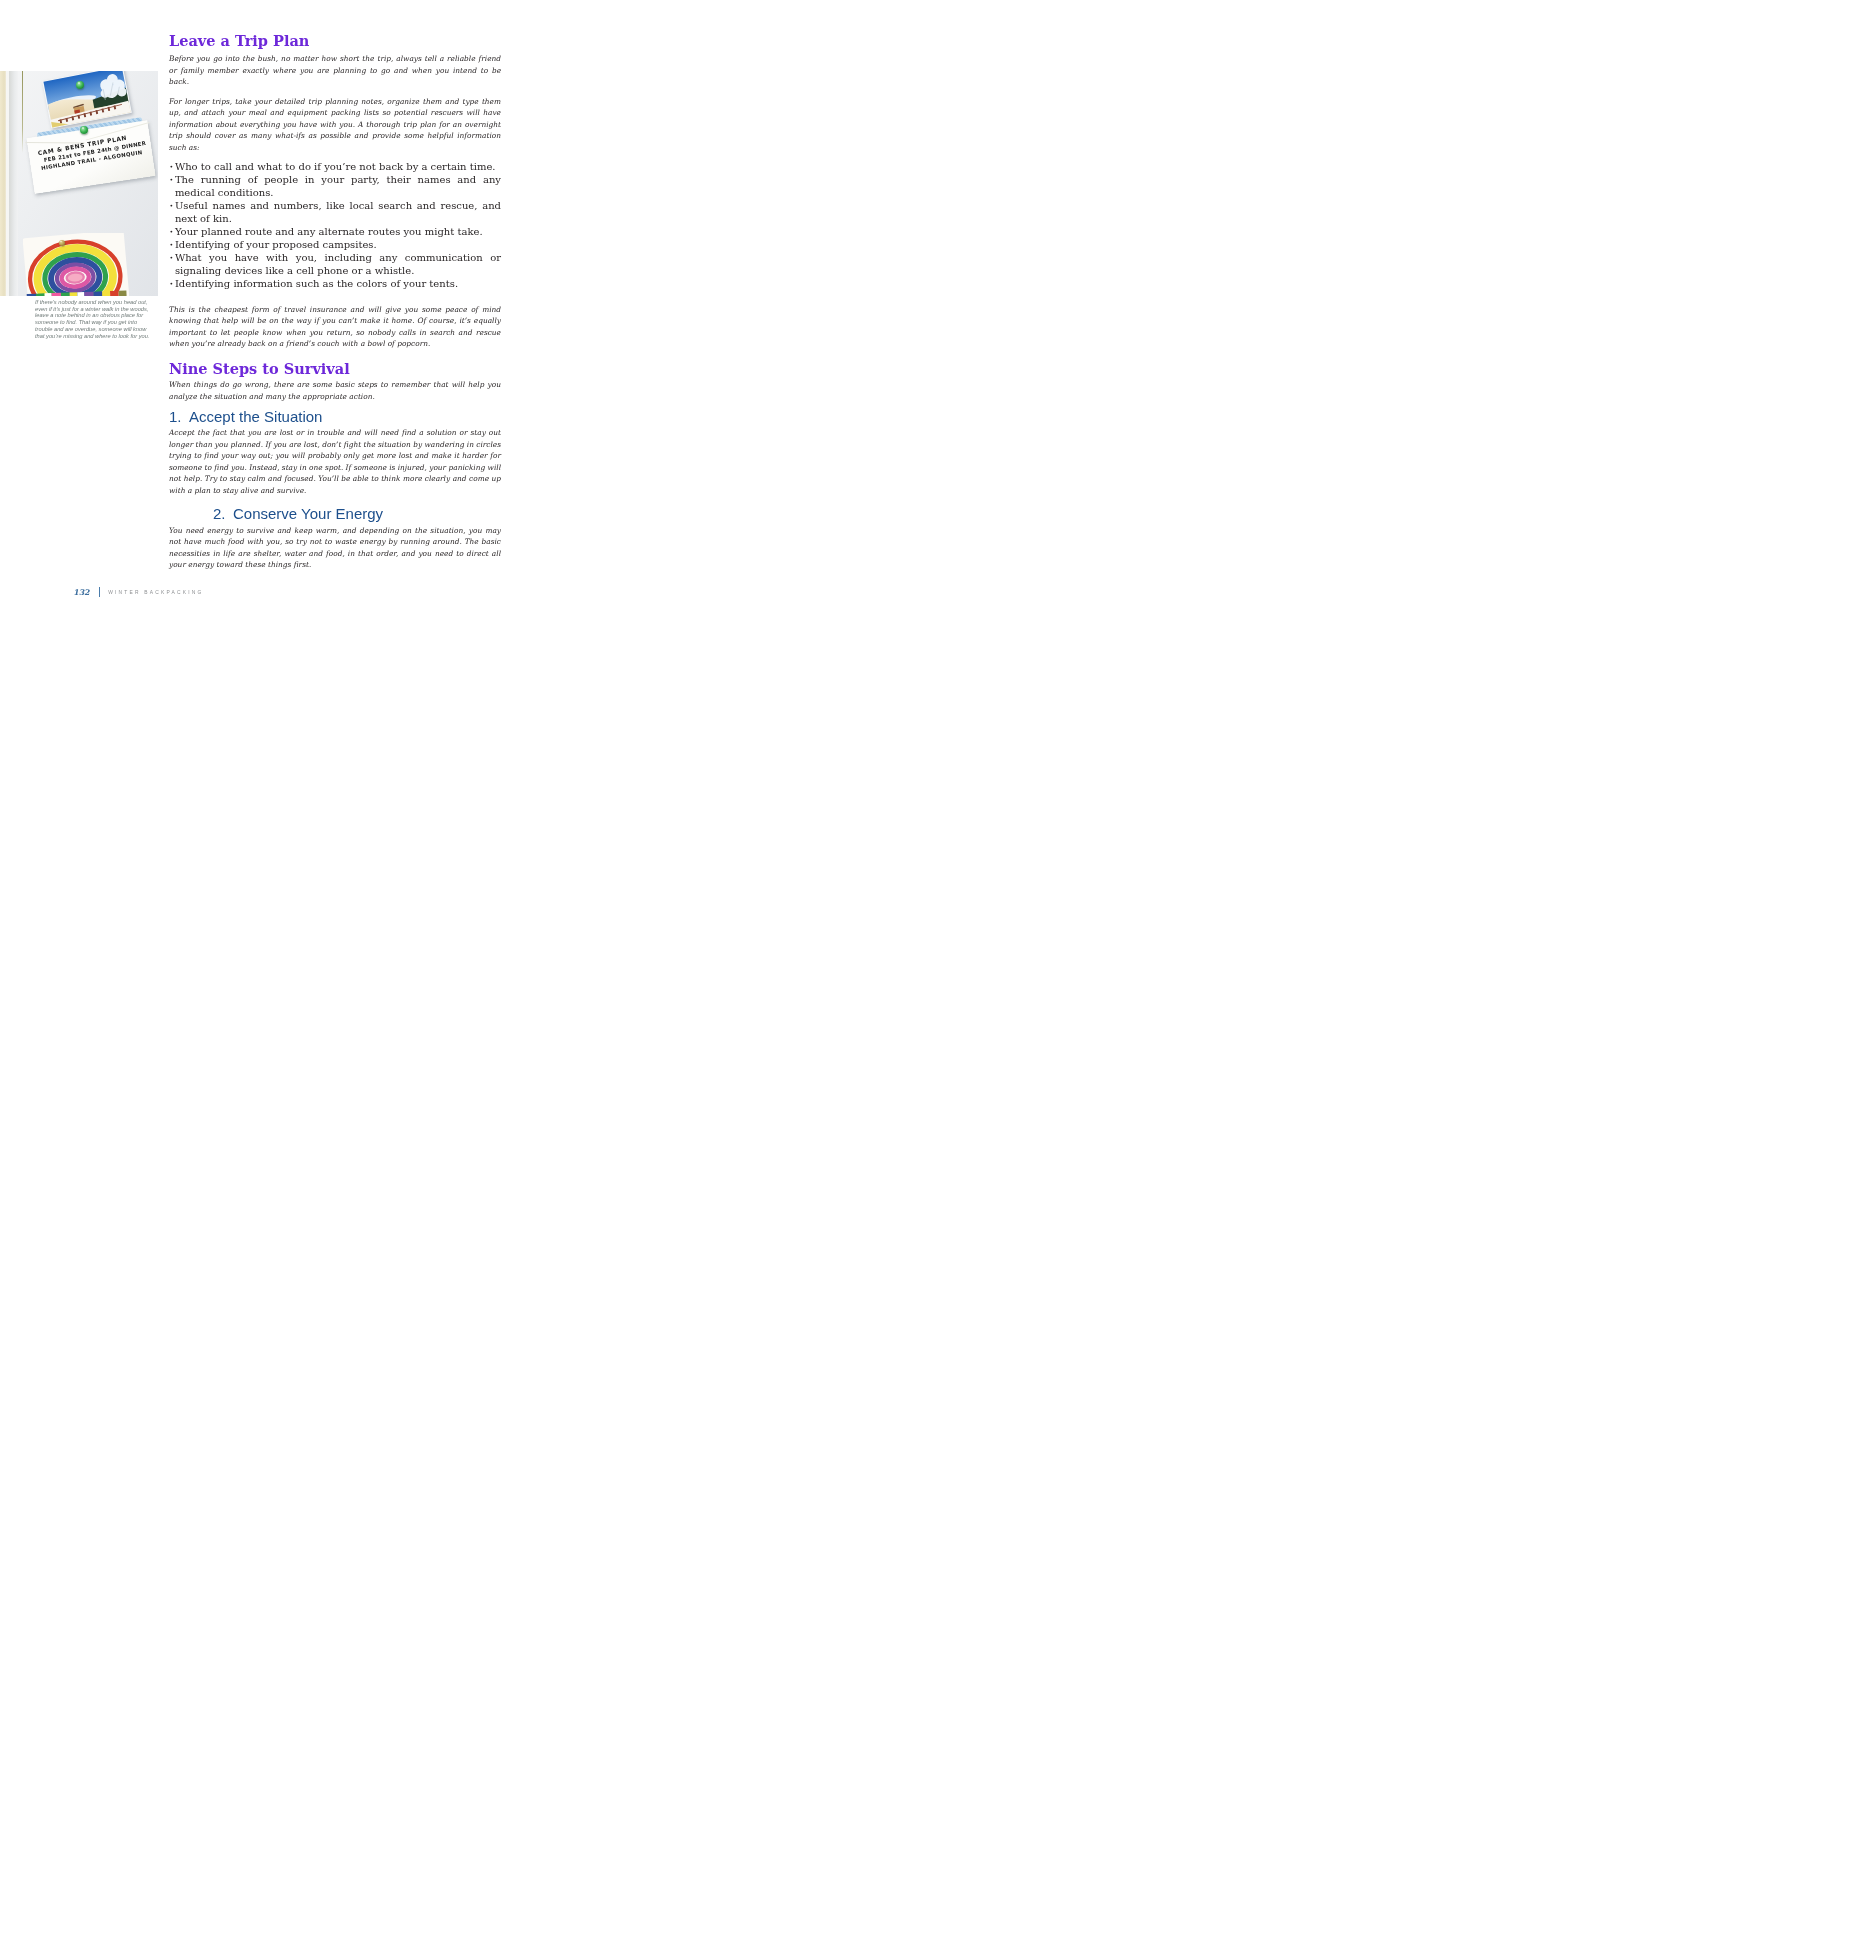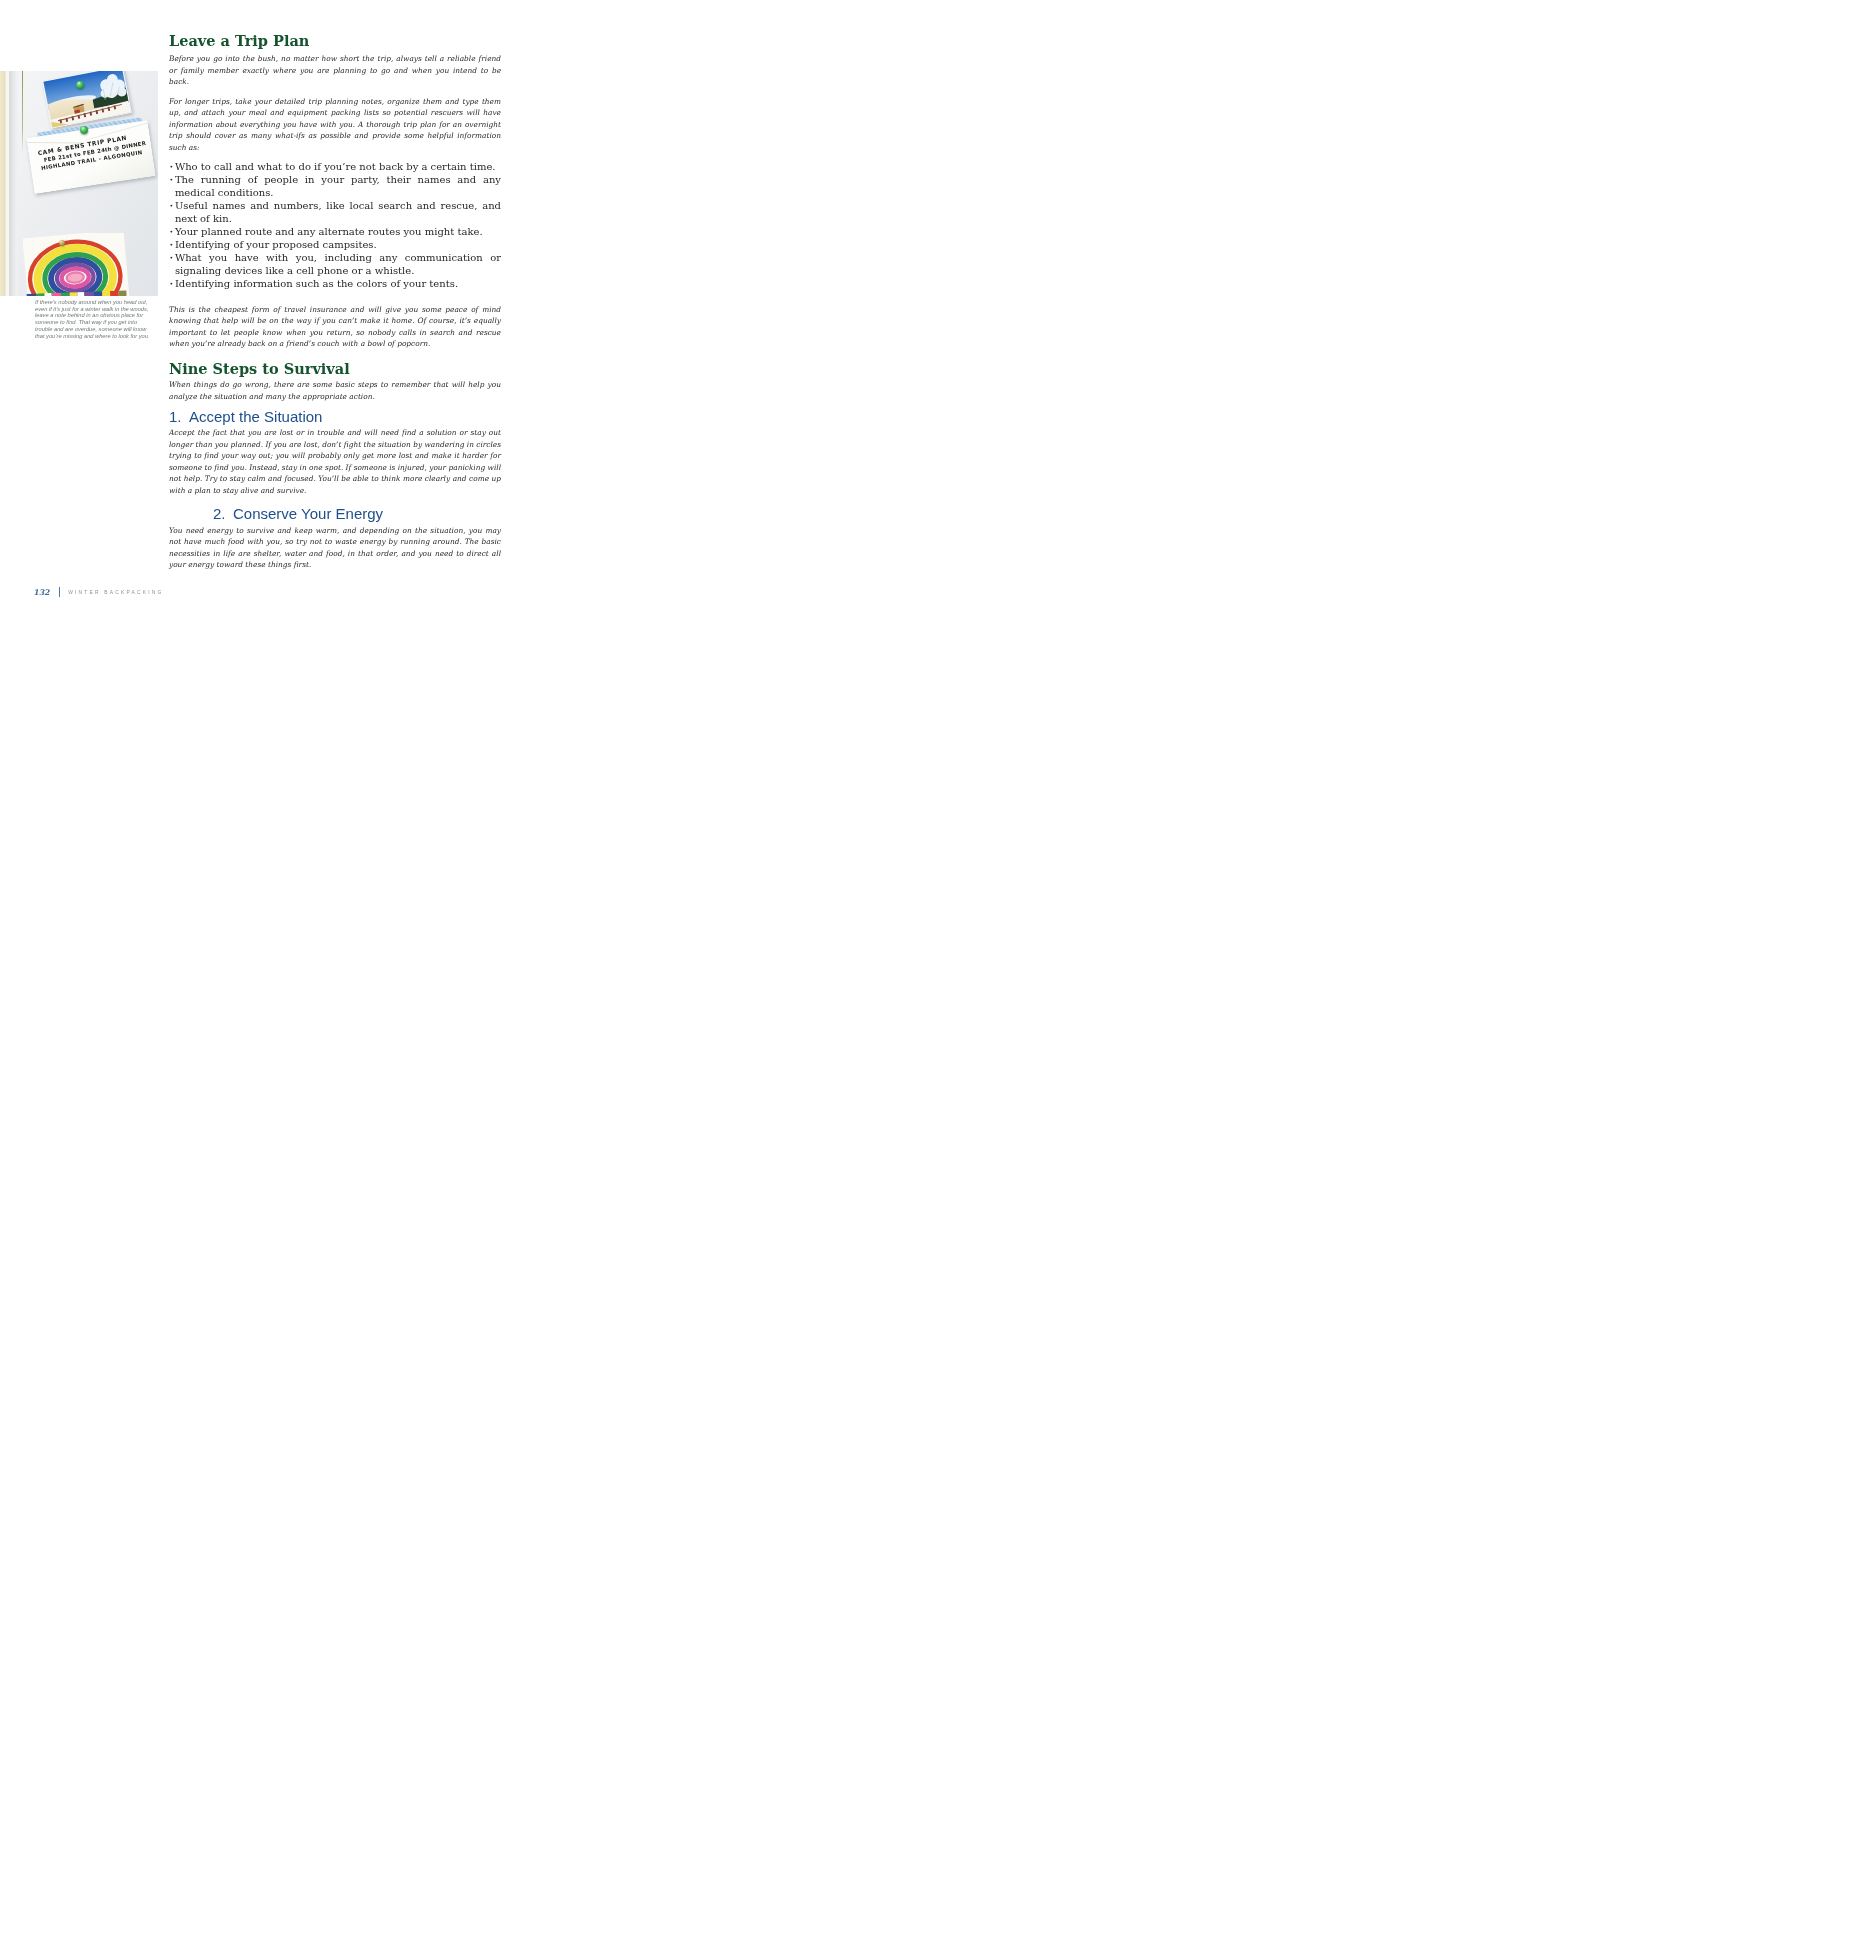--- a/index.html
+++ b/index.html
@@ -49,36 +49,36 @@
       background:radial-gradient(circle at 35% 30%,#e8d894,#b09a4c 55%,#75601f);
       box-shadow:0.4px 0.8px 1.2px rgba(80,70,30,.45);}
 
   
   .caption{position:absolute;left:35px;top:299px;width:121px;margin:0;
            font-family:"Liberation Sans",sans-serif;font-style:italic;
            font-size:5.7px;line-height:6.7px;color:#6f7a78;}
 
   
   .column{position:absolute;left:169px;top:33px;width:332px;}
-  .h-serif{margin:0 0 5.1px;font-size:14.5px;line-height:15px;font-weight:bold;color:#14532d;}
+  .h-serif{margin:0 0 5.1px;font-size:14.5px;line-height:15px;font-weight:bold;color:#6d28d9;}
   .h-serif.second{margin:11px 0 3.5px;}
   .body{margin:0 0 8.2px;font-size:7.4px;line-height:11.5px;color:#2b2728;text-align:justify;font-style:italic;}
   .body.tight{margin-bottom:7px;}
   .bullets{list-style:none;margin:0 0 13.7px;padding:0;}
   .bullets li{position:relative;padding-left:5.9px;font-size:10px;line-height:13px;
               color:#2b2728;text-align:justify;}
   .bullets li::before{content:"\2022";position:absolute;left:0.4px;top:0;font-size:6.3px;}
   .step{margin:5.5px 0 5.1px;font-family:"Liberation Sans",sans-serif;font-weight:normal;
         font-size:15px;line-height:11.7px;color:#1d4f8c;}
   .step.second{margin-top:11.7px;margin-left:44px;}
 
   
   .footer{position:absolute;left:34px;top:587px;display:flex;align-items:center;}
   .pagenum{font-family:"DejaVu Serif",serif;font-style:italic;font-weight:bold;
-           font-size:7.8px;color:#3c6e9e;}
+           font-size:7.8px;color:#3c6e9e;margin-left:40px;}
   .bar{width:1.2px;height:10.2px;background:#4a7cab;margin:0 8.2px 0 8.6px;}
   .booktitle{font-family:"Liberation Sans",sans-serif;font-size:4.9px;letter-spacing:2.2px;
              color:#8d8f92;}
 </style>
 </head>
 <body>
 
 <div class="page">
 
   <figure class="photo">

